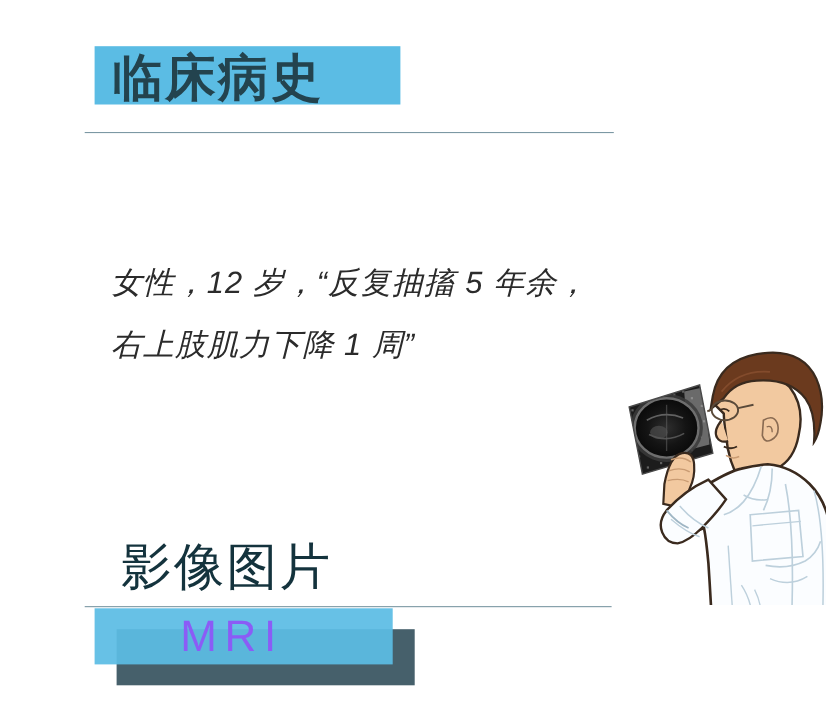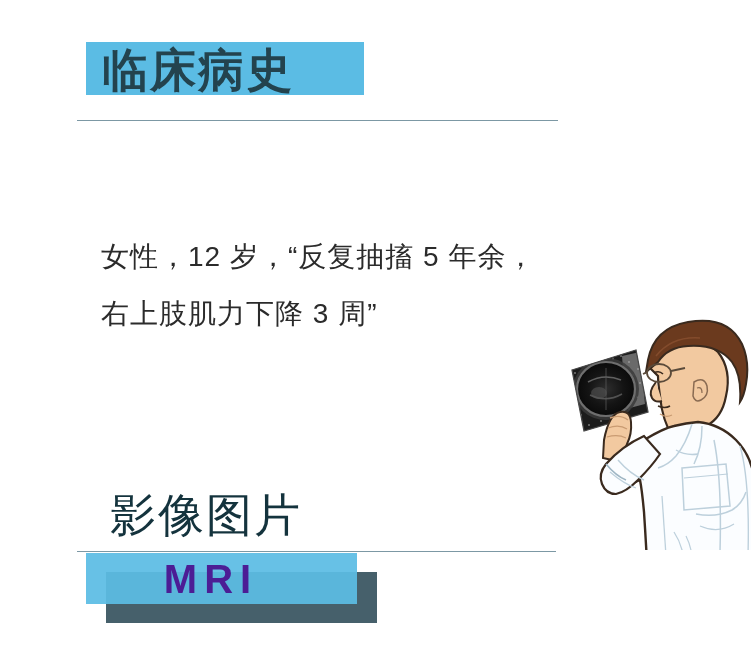--- a/index.html
+++ b/index.html
@@ -56,21 +56,21 @@
   #case-body {
     position: absolute;
     left: 57px;
     top: 228px;
     width: 520px;
     font-size: 28px;
     line-height: 57px;
     color: #2B2B2B;
     letter-spacing: 1px;
   }
-  #case-body .line { white-space: nowrap; display: block; }
+  #case-body .line { white-space: nowrap; display: block; font-style: italic; }
 
   
   #imaging-title {
     position: absolute;
     left: 66px;
     top: 492px;
     font-size: 46px;
     font-weight: normal;
     color: #14333D;
     letter-spacing: 2px;
@@ -102,23 +102,23 @@
   #mri-label {
     position: absolute;
     left: 42px;
     top: 553px;
     width: 244px;
     height: 51px;
     display: flex;
     align-items: center;
     justify-content: center;
     font-size: 40px;
-    font-weight: 700;
+    font-weight: 400;
     letter-spacing: 7px;
-    color: #4c1d95;
+    color: #8b5cf6;
     line-height: 1;
     padding-left: 6px;
     box-sizing: border-box;
   }
 
   
   #doctor-illustration {
     position: absolute;
     left: 500px;
     top: 300px;
@@ -132,21 +132,21 @@
 <div id="page">
 
   <div id="clinical-band" class="band-blue"></div>
 
   <div id="clinical-title">临床病史</div>
 
   <div id="clinical-rule" class="hair-rule"></div>
 
   <div id="case-body">
     <span class="line">女性，12 岁，“反复抽搐 5 年余，</span>
-    <span class="line">右上肢肌力下降 3 周”</span>
+    <span class="line">右上肢肌力下降 1 周”</span>
   </div>
 
   <div id="imaging-title">影像图片</div>
 
   <div id="imaging-rule" class="hair-rule"></div>
 
   <div id="mri-rect-back"></div>
   <div id="mri-rect-front"></div>
   <div id="mri-label">MRI</div>
 

